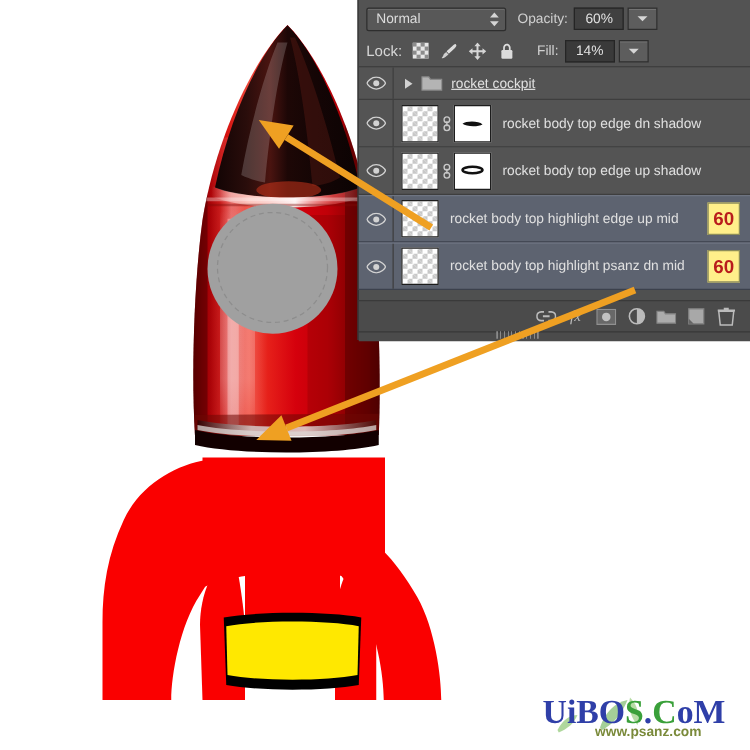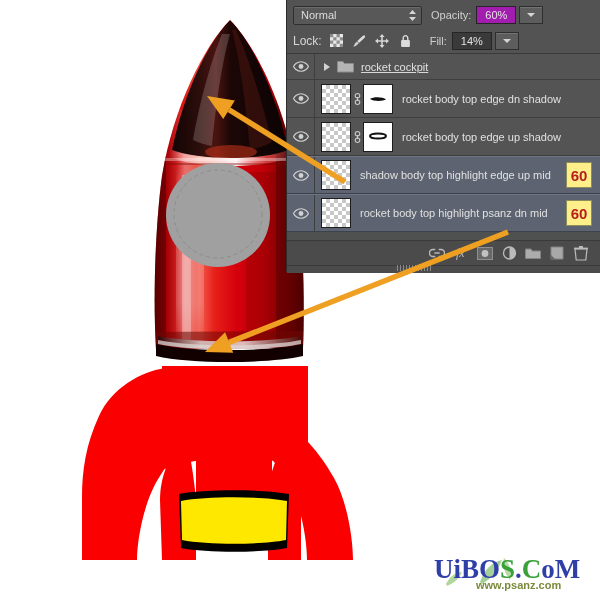--- a/index.html
+++ b/index.html
@@ -24,30 +24,30 @@
     z-index:40;
   }
   .panel-top{
     height:54px;background:#535353;border-bottom:1px solid #3a3a3a;
     box-sizing:border-box;padding:0;position:relative;
   }
   .row1{display:flex;align-items:center;height:27px;padding:3px 6px 0 6px;box-sizing:border-box;}
   .row2{display:flex;align-items:center;height:26px;padding:1px 6px 0 6px;box-sizing:border-box;}
 
   .blend-select{
-    width:129px;height:19px;background:#585858;border:1px solid #2e2e2e;
+    width:112px;height:19px;background:#585858;border:1px solid #2e2e2e;
     border-radius:2px;display:flex;align-items:center;justify-content:space-between;
     padding:0 4px 0 7px;box-sizing:border-box;color:#dcdcdc;font-size:11px;
     box-shadow:inset 0 1px 0 #6b6b6b;
   }
   .spin{display:flex;flex-direction:column;line-height:0;color:#cfcfcf;font-size:8px;}
 
   .lbl{color:#d0d0d0;font-size:11px;margin:0 5px 0 9px;white-space:nowrap;}
   .numbox{
-    height:18px;min-width:40px;background:#a21caf;border:1px solid #252525;
+    height:18px;min-width:40px;background:#404040;border:1px solid #252525;
     display:flex;align-items:center;justify-content:center;color:#e2e2e2;font-size:11px;
     box-sizing:border-box;
   }
   .numbox.light{background:#3a3a3a;}
   .drop{
     width:24px;height:18px;margin-left:3px;background:#5d5d5d;border:1px solid #2e2e2e;
     display:flex;align-items:center;justify-content:center;box-sizing:border-box;
     box-shadow:inset 0 1px 0 #737373;
   }
   .caret{width:0;height:0;border-left:4px solid transparent;border-right:4px solid transparent;border-top:4px solid #d5d5d5;}
@@ -377,21 +377,21 @@
         <div class="lrow sel">
           <div class="eye-cell">
             <svg width="16" height="11" viewBox="0 0 16 11">
               <path d="M8,0.7 C12,0.7 15,4 15.4,5.5 C15,7 12,10.3 8,10.3 C4,10.3 1,7 0.6,5.5 C1,4 4,0.7 8,0.7 Z" fill="none" stroke="#d2d2d2" stroke-width="1.1"></path>
               <circle cx="8" cy="5.5" r="2.4" fill="#d2d2d2"></circle>
             </svg>
           </div>
           <div class="thumbs">
             <div class="thumb"></div>
           </div>
-          <div class="lname">shadow body top highlight edge up mid</div>
+          <div class="lname">rocket body top highlight edge up mid</div>
           <div class="badge">60</div>
         </div>
         <div class="lrow sel">
           <div class="eye-cell">
             <svg width="16" height="11" viewBox="0 0 16 11">
               <path d="M8,0.7 C12,0.7 15,4 15.4,5.5 C15,7 12,10.3 8,10.3 C4,10.3 1,7 0.6,5.5 C1,4 4,0.7 8,0.7 Z" fill="none" stroke="#d2d2d2" stroke-width="1.1"></path>
               <circle cx="8" cy="5.5" r="2.4" fill="#d2d2d2"></circle>
             </svg>
           </div>
           <div class="thumbs">

